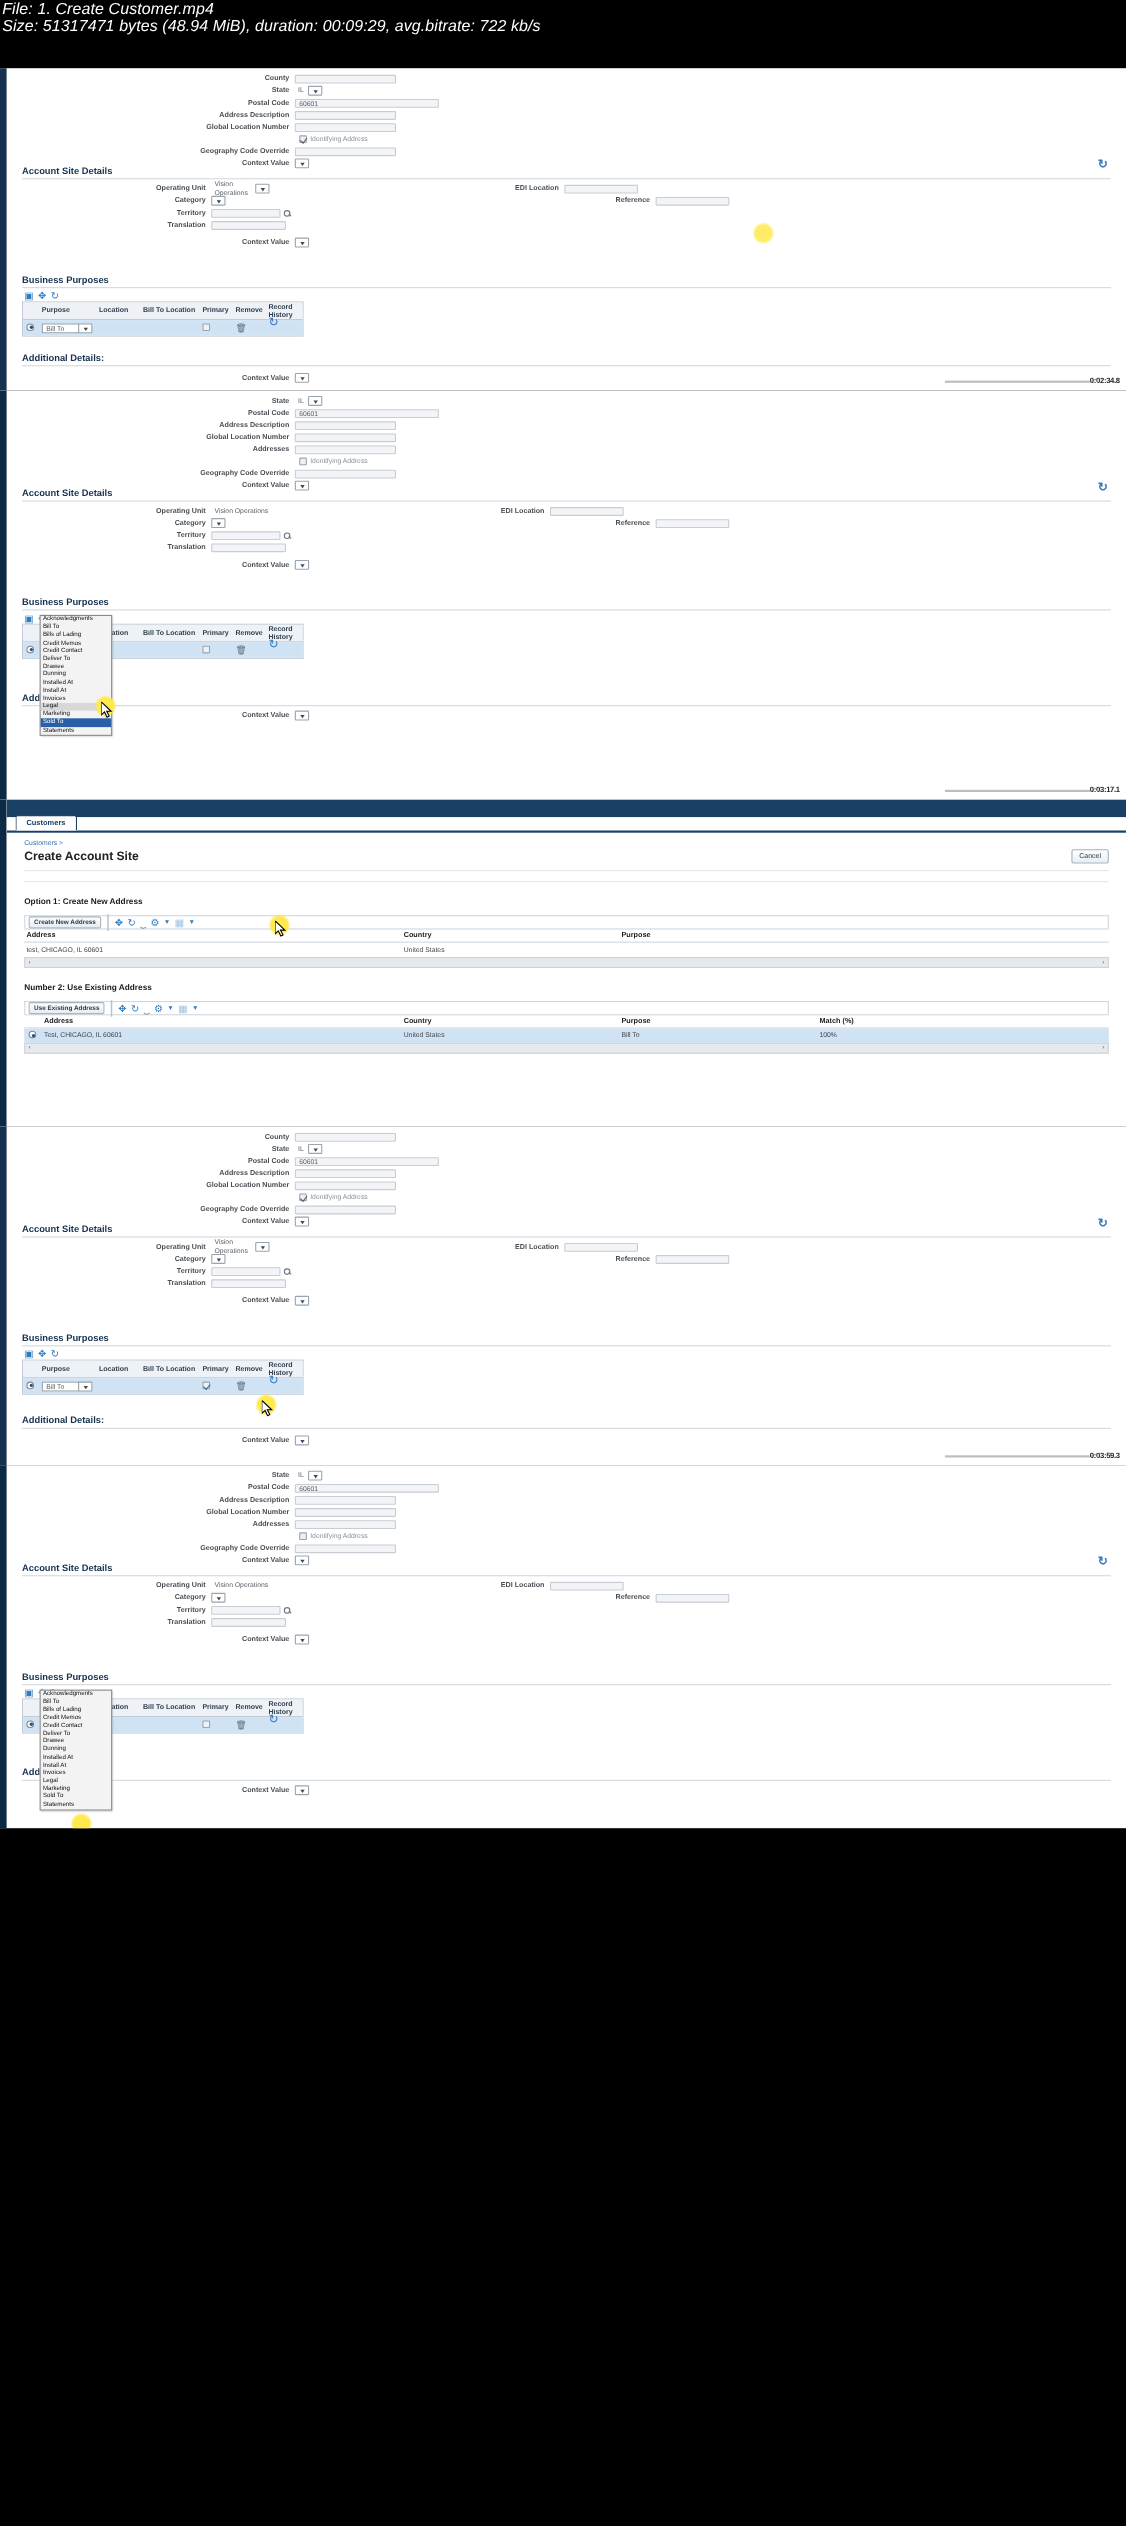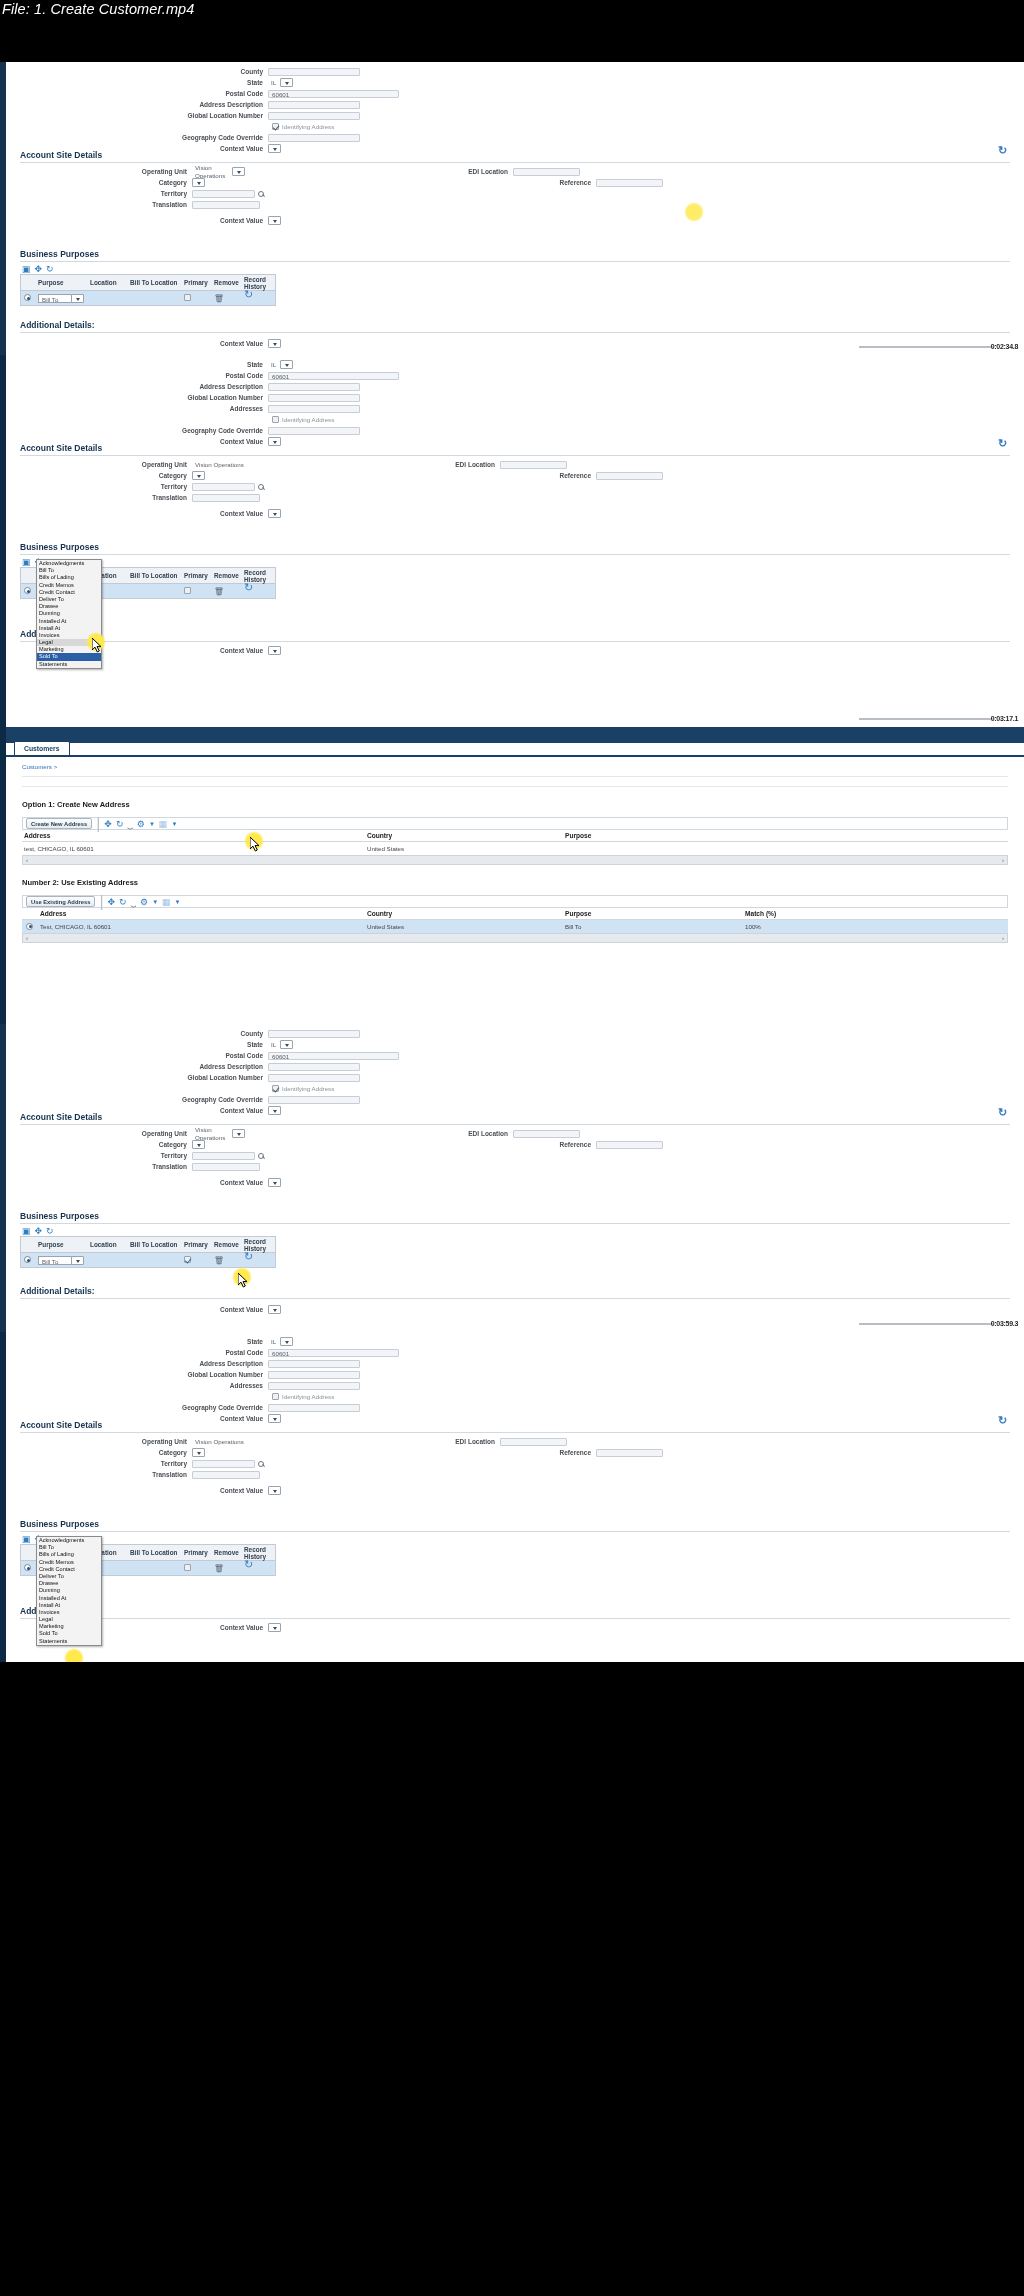--- a/index.html
+++ b/index.html
@@ -184,20 +184,21 @@
     display:flex; justify-content:space-between; align-items:center;
     font-size:6px; color:#56616d; padding:0 3px;
   }
   .hr-soft { border-top:1px solid #e2e7ec; }
 </style>
 </head>
 <body>
 
 <div class="fileinfo">
   <div>File: 1. Create Customer.mp4</div>
+  <div>Size: 51317471 bytes (48.94 MiB), duration: 00:09:29, avg.bitrate: 722 kb/s</div>
 </div>
 
 <div class="frames">
 
 <div class="frame" style="height:293px;">
   <div class="frame-inner">
 
     <div style="position:absolute; left:0; top:4px; width:420px;">
       <div class="form-row" style="height:11px;">
         <div class="lbl" style="width:262px;">County</div>
@@ -478,20 +479,24 @@
 <div class="frame" style="height:297px; border-left:6px solid #0d2a44;">
   <div class="frame-inner" style="background:#fff;">
 
     <div class="cas-topbar"></div>
     <div class="cas-tabbar">
       <div class="cas-tab">Customers</div>
     </div>
 
     <div style="padding:6px 16px 0 16px;">
       <div class="crumb">Customers  &gt;</div>
+      <div style="display:flex;justify-content:space-between;align-items:center;margin-top:2px;">
+        <div class="cas-title">Create Account Site</div>
+        <button class="cancel-btn">Cancel</button>
+      </div>
       <div class="hr-soft" style="margin-top:6px;"></div>
 
       <div class="hr-soft" style="margin-top:9px;"></div>
 
       <div class="opt-title" style="margin-top:13px;">Option 1: Create New Address</div>
 
       <div class="az-toolbar" style="margin-top:8px;">
         <button class="az-btn">Create New Address</button>
         <span style="color:#b9c1ca;">|</span>
         <span class="tb-ico">✥</span>

